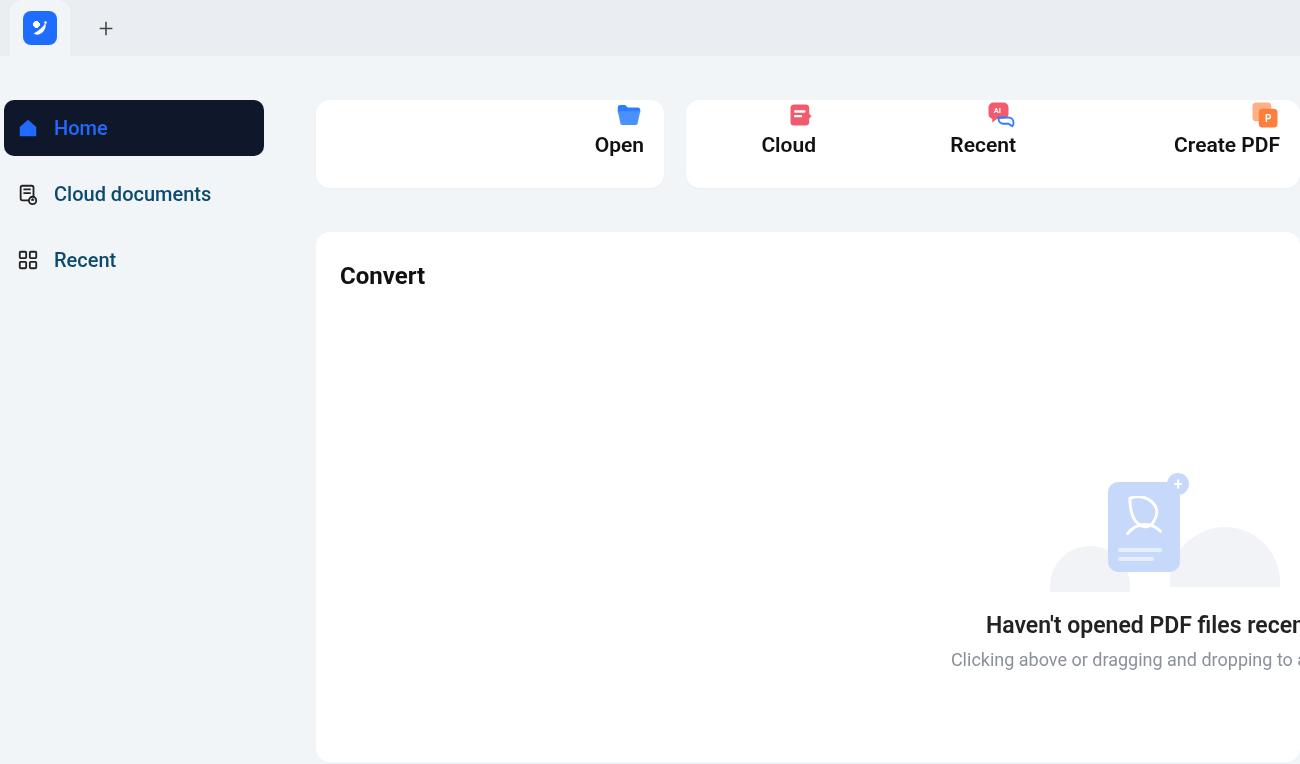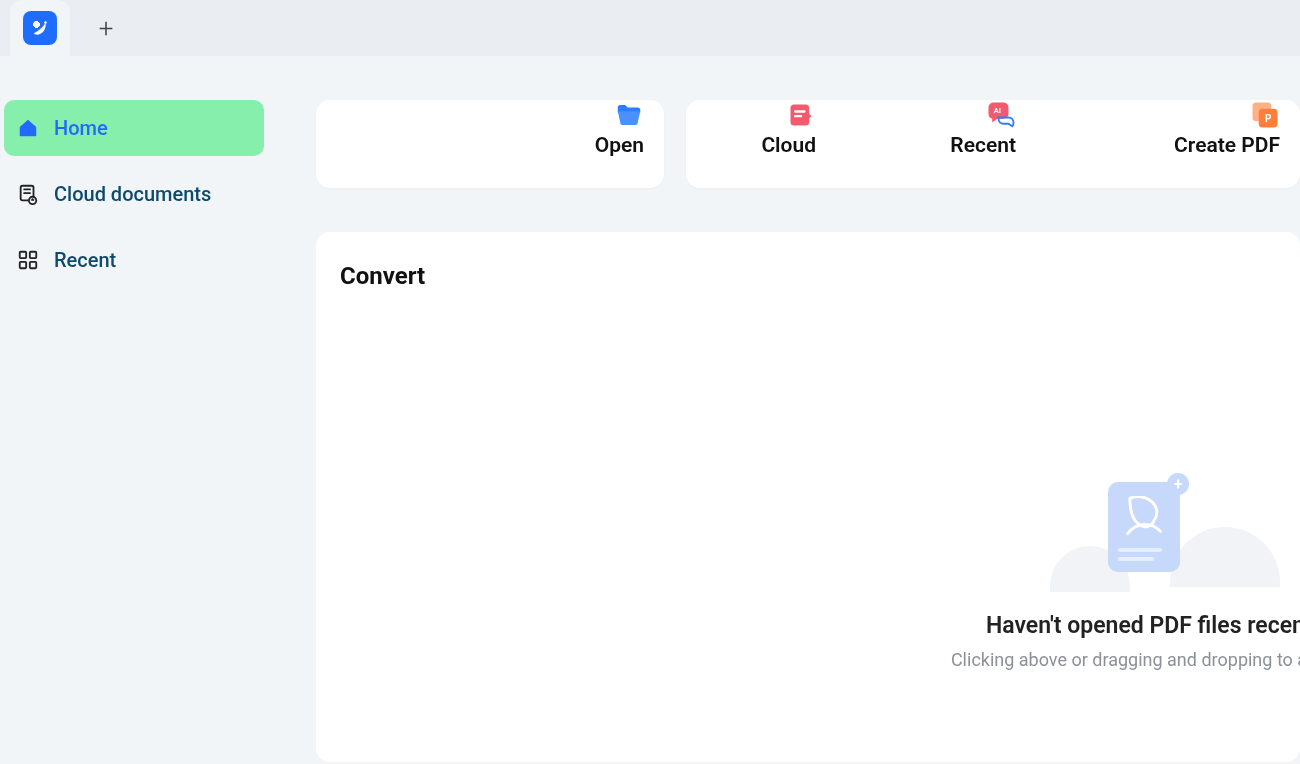--- a/index.html
+++ b/index.html
@@ -72,21 +72,21 @@
     height: 56px;
     padding: 0 12px;
     font-size: 20px;
     font-weight: 500;
     color: #0c4a6e;
     border-radius: 10px;
     cursor:pointer;
     margin-bottom: 10px;
   }
   .side-item.active {
-    background: #86efac;
+    background: #0f172a;
     color: #226aff;
   }
   .side-icon {
     width: 24px;
     height: 24px;
     display:flex;
     align-items:center;
     justify-content:center;
   }
 

